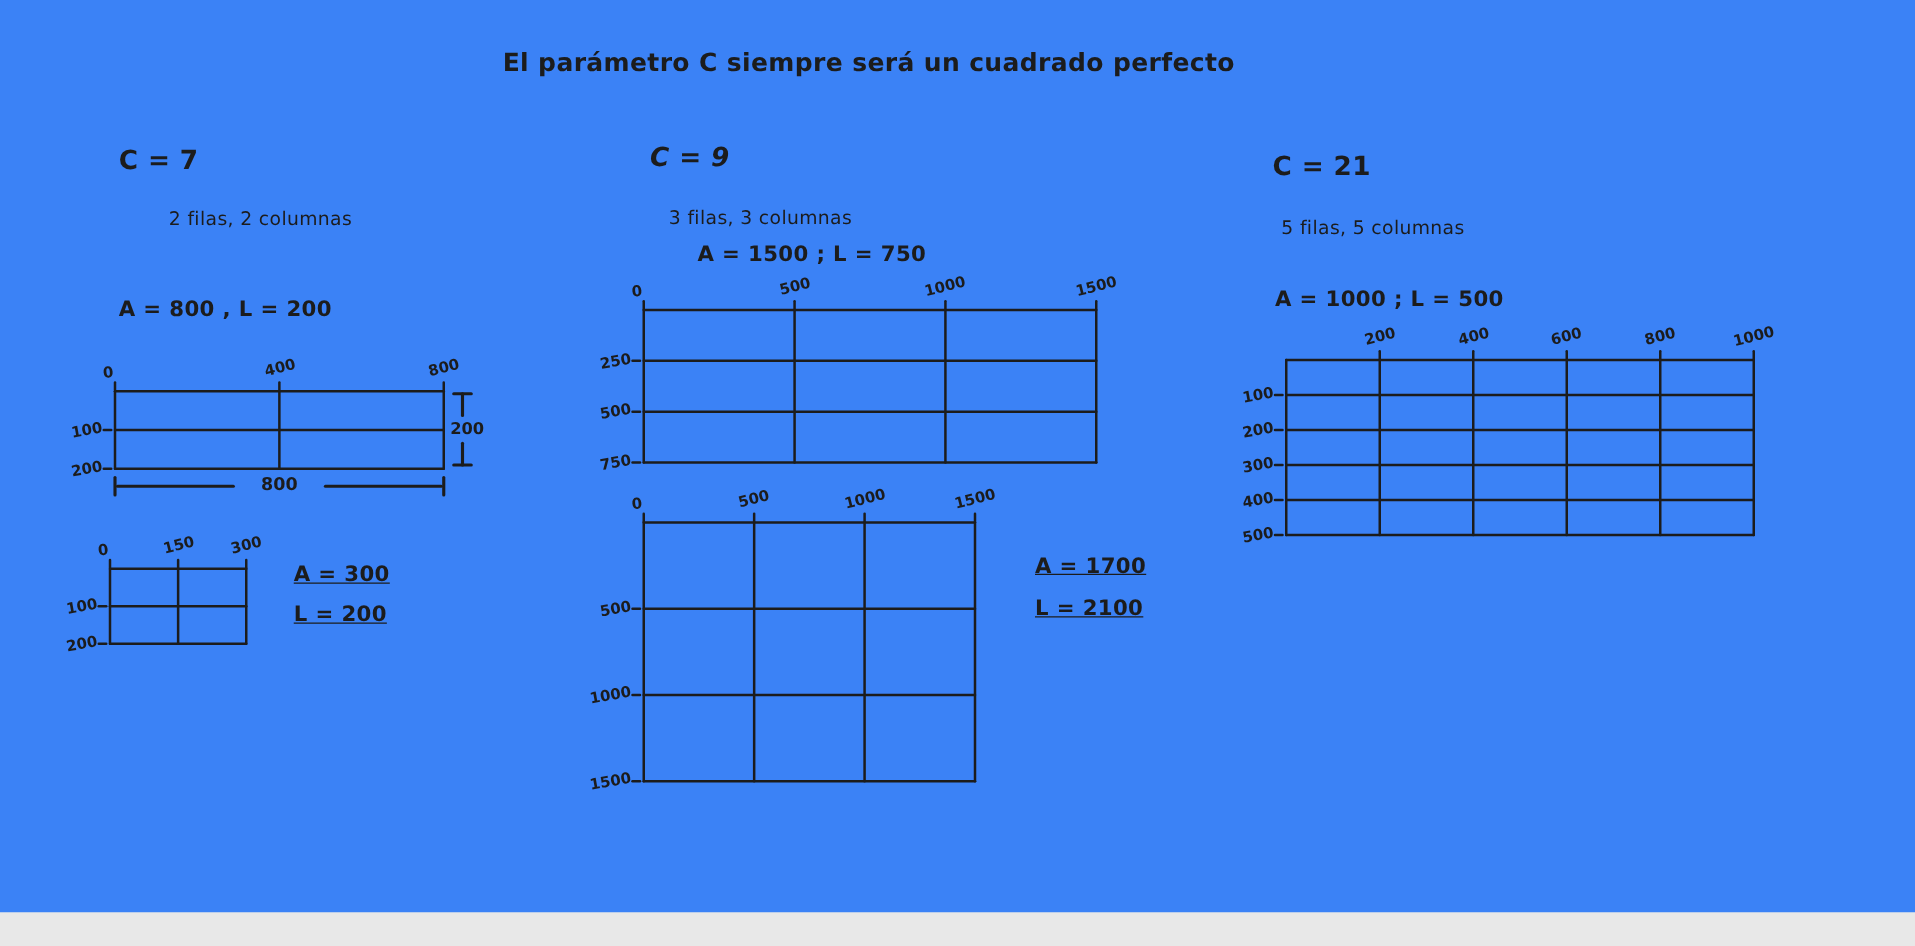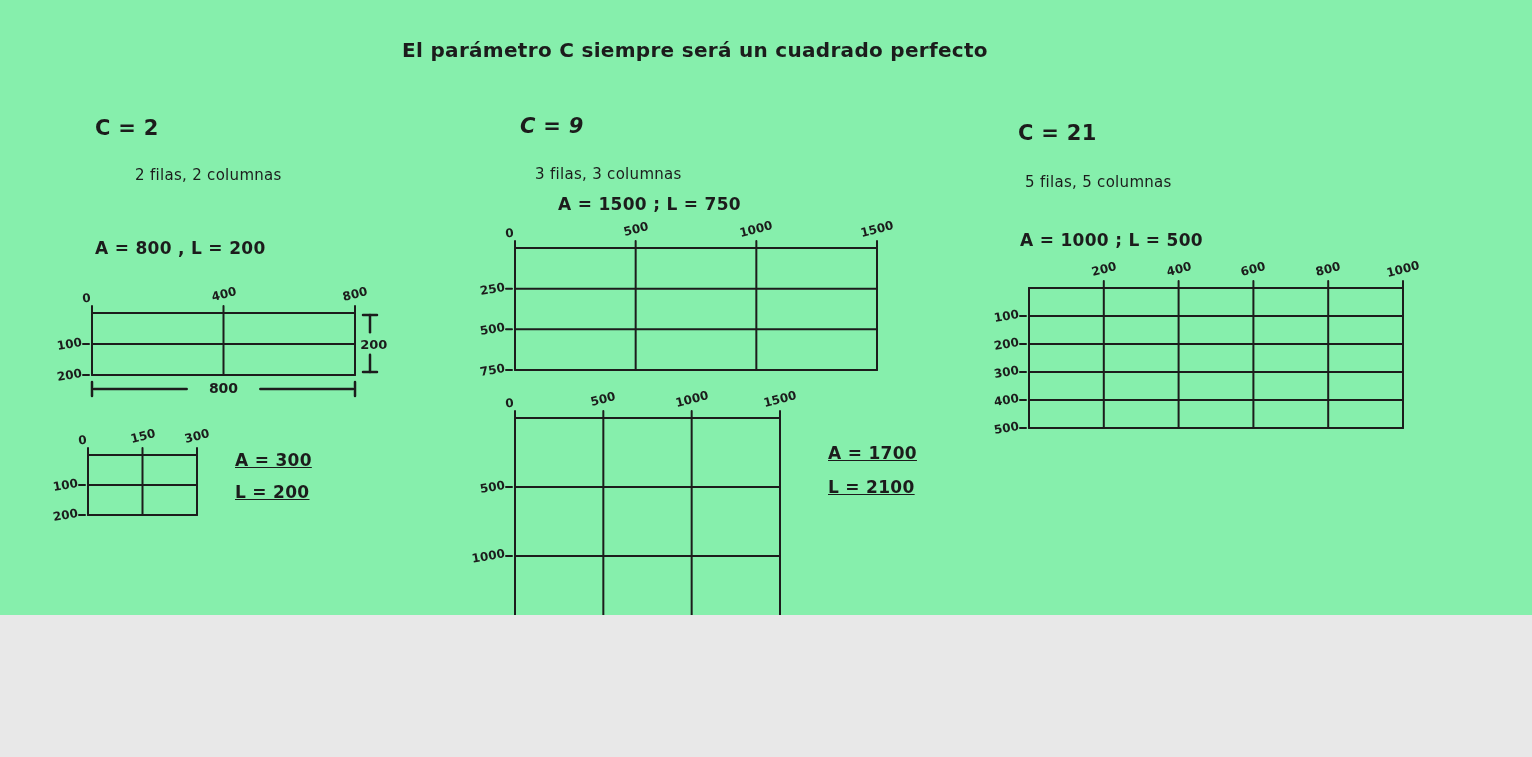--- a/index.html
+++ b/index.html
@@ -1,19 +1,19 @@
 <!DOCTYPE html>
 <html><head>
 <meta charset="utf-8">
 <style>
   html,body{margin:0;padding:0;background:#e8e8e8;}
   .canvas{
     position:relative;
-    width:1532px;height:615px;
-    background:#86efac;
+    width:1532px;height:730px;
+    background:#3b82f6;
     overflow:hidden;
     font-family:"DejaVu Sans",sans-serif;
     color:#1c1c1c;
   }
   .hand{
     position:absolute;
     white-space:nowrap;
     color:#1c1c1c;
     letter-spacing:0.3px;
   }
@@ -36,21 +36,21 @@
   .dimw{font-size:14px;transform:translate(-50%,-55%);}
   .dimh{font-size:13px;transform:translate(-40%,-50%);}
 </style>
 </head>
 <body>
 
 <div class="canvas">
 
   <div class="hand title" style="left:160px;top:38px;width:1070px;">El parámetro C siempre será un cuadrado perfecto</div>
 
-  <div class="hand c-label" style="left:95px;top:116px;">C = 2</div>
+  <div class="hand c-label" style="left:95px;top:116px;">C = 7</div>
   <div class="hand rc-label" style="left:135px;top:166px;">2 filas, 2 columnas</div>
   <div class="hand dim-label" style="left:95px;top:238px;">A = 800 ,   L = 200</div>
   <div class="grid" style="left:92px;top:313px;width:263px;height:62px;">
       <span class="xt xt0" style="left: 0px;">0</span>
       <span class="xt" style="left: 131.5px;">400</span>
       <span class="xt" style="left: 263px;">800</span>
       <span class="yt" style="top: 31px;">100</span>
       <span class="yt" style="top: 62px;">200</span>
       <span class="dimw" style="left: 131.5px; top: 76px;">800</span>
       <span class="dimh" style="left: 279px; top: 31px;">200</span>

